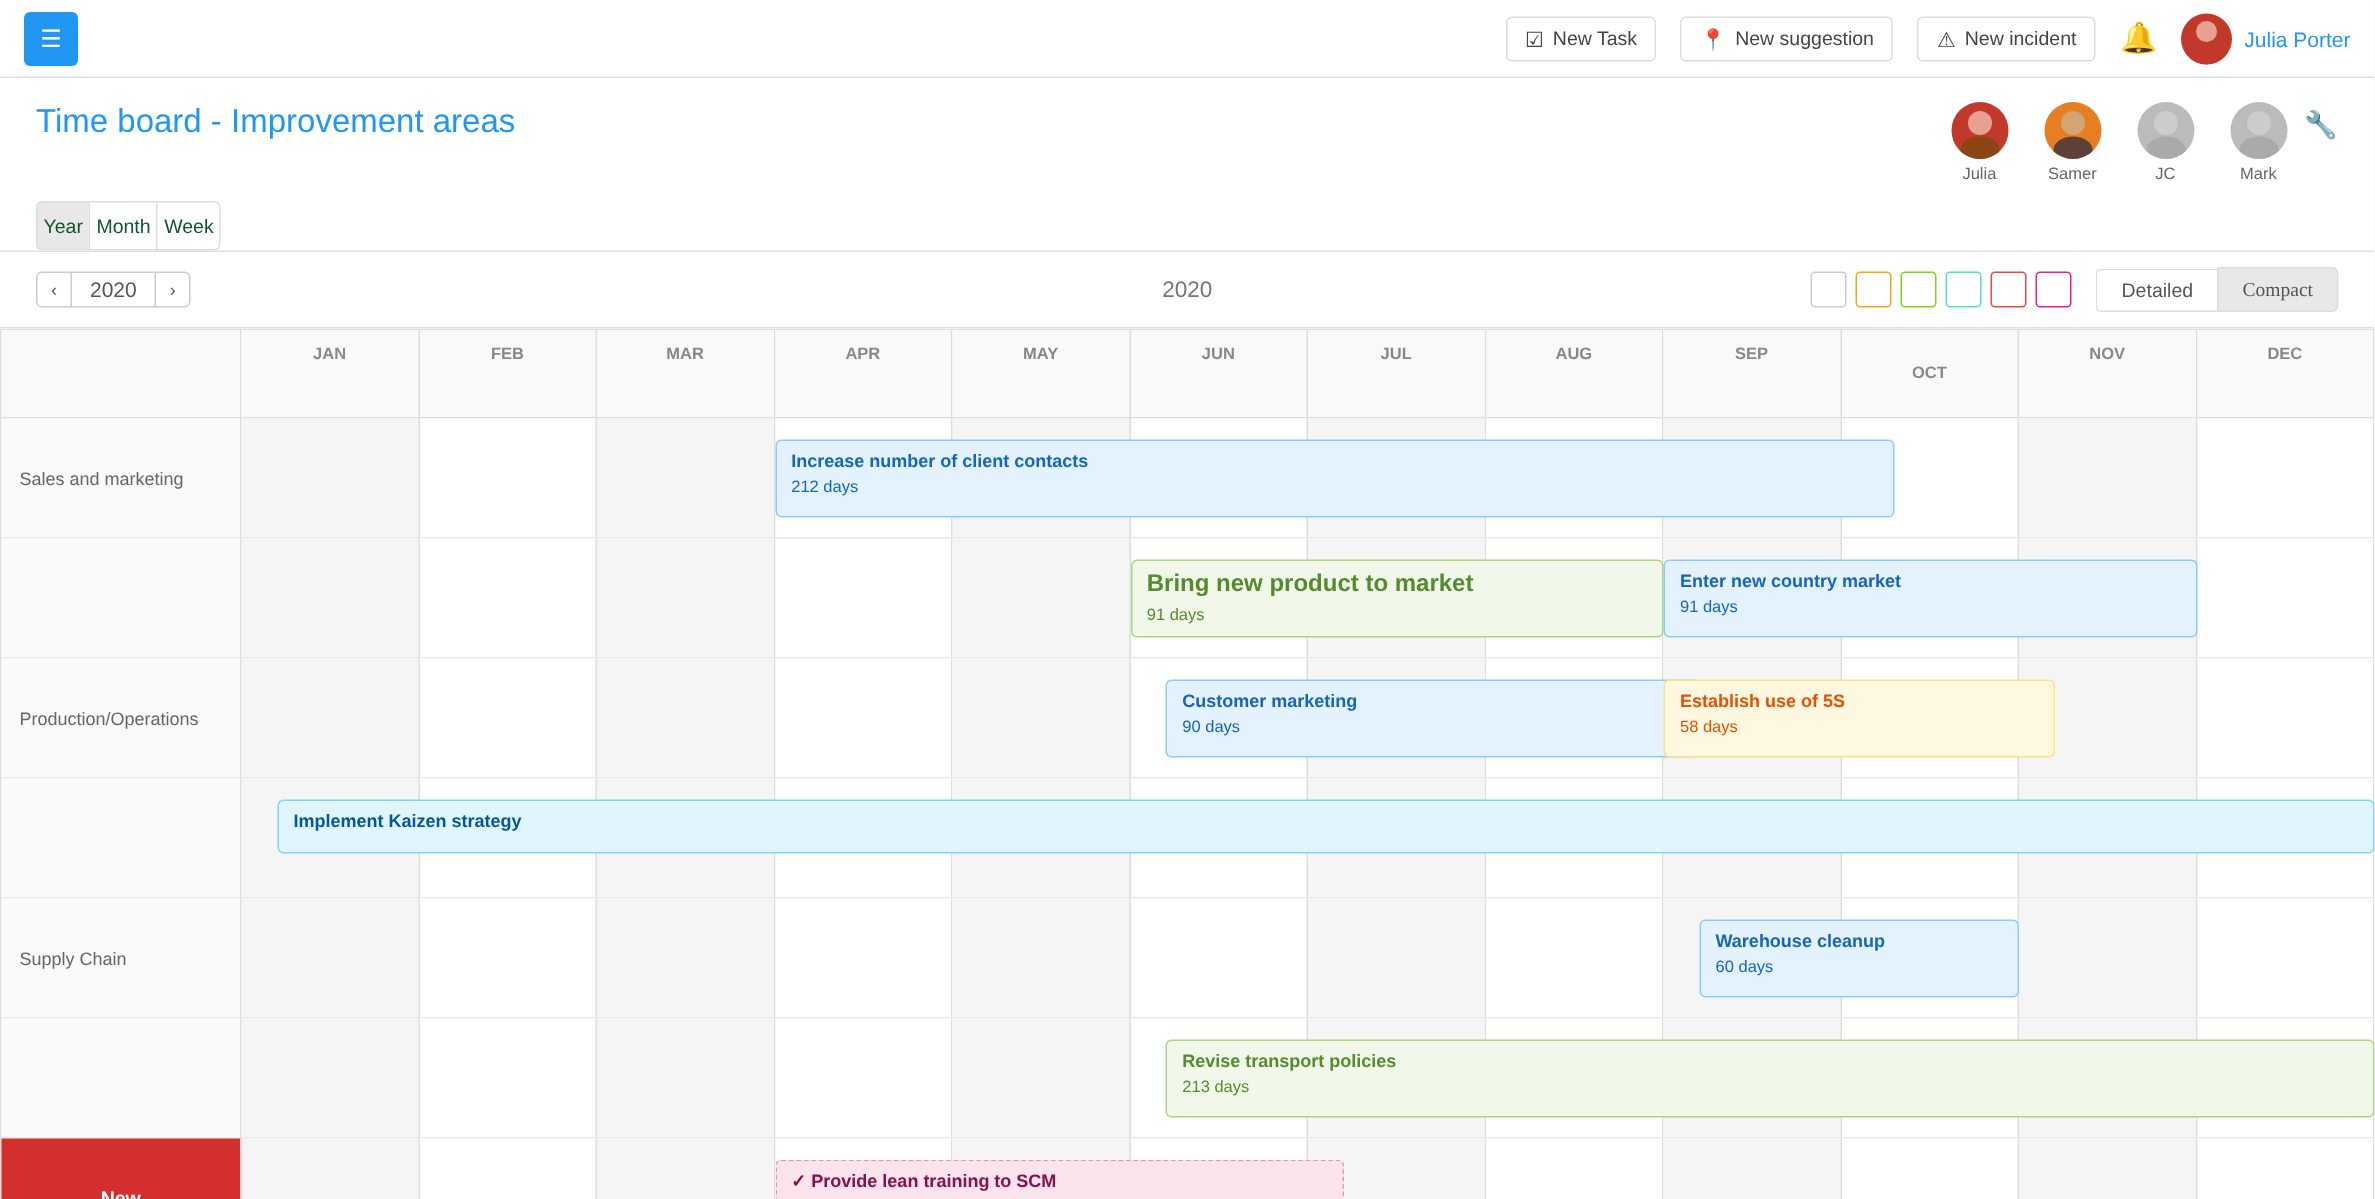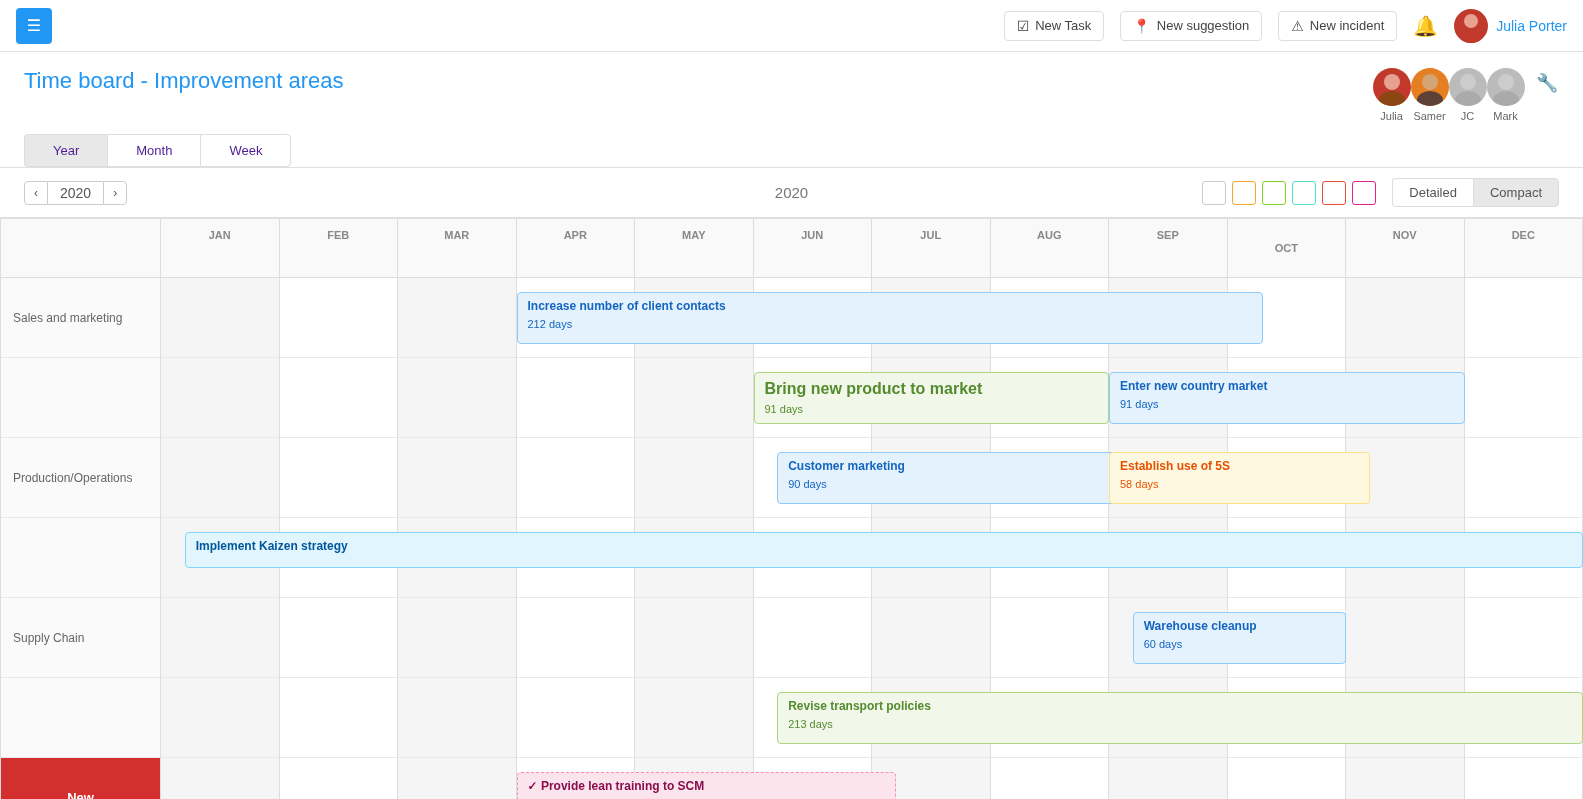--- a/index.html
+++ b/index.html
@@ -44,37 +44,37 @@
       background: #fff;
       padding: 16px 24px 0 24px;
       border-bottom: 1px solid #e0e0e0;
     }
     .page-header-top {
       display: flex; align-items: flex-start; justify-content: space-between;
       margin-bottom: 12px;
     }
     .page-title { font-size: 22px; font-weight: 300; color: #333; }
     .page-title span { color: #2196f3; font-weight: 400; }
-    .header-avatars { display: flex; gap: 0; }
+    .header-avatars { display: flex; gap: 24px; }
     .header-avatar-group { display: flex; flex-direction: column; align-items: center; gap: 4px; }
     .header-avatar {
       width: 38px; height: 38px; border-radius: 50%; background: #ccc;
       display: flex; align-items: center; justify-content: center;
       overflow: hidden; cursor: pointer;
     }
     .wrench-icon { color: #2196f3; font-size: 18px; cursor: pointer; margin-left: 8px; margin-top: 4px; }
 
     
     .view-controls {
       display: flex; align-items: center; gap: 0;
       padding-bottom: 0;
     }
     .view-tab {
-      padding: 8px 28px; border: 1px solid #ddd; background: #fff;
-      cursor: pointer; font-size: 13px; color: #4c1d95;
+      padding: 8px 4px; border: 1px solid #ddd; background: #fff;
+      cursor: pointer; font-size: 13px; color: #14532d;
       border-right: none;
     }
     .view-tab:first-child { border-radius: 4px 0 0 4px; }
     .view-tab:last-child { border-radius: 0 4px 4px 0; border-right: 1px solid #ddd; }
     .view-tab.active { background: #e8e8e8; font-weight: 500; }
 
     
     .calendar-toolbar {
       background: #fff;
       border-bottom: 1px solid #e0e0e0;
@@ -100,21 +100,21 @@
     .color-filter-box.green { background: #fff; border-color: #7ed321; }
     .color-filter-box.cyan { background: #fff; border-color: #50e3c2; }
     .color-filter-box.red { background: #fff; border-color: #e74c3c; }
     .color-filter-box.pink { background: #fff; border-color: #e91e8c; }
     .detail-btns { display: flex; align-items: center; gap: 0; }
     .detail-btn {
       padding: 6px 16px; border: 1px solid #ddd; background: #fff;
       cursor: pointer; font-size: 13px; color: #555;
     }
     .detail-btn:first-child { border-radius: 4px 0 0 4px; border-right: none; }
-    .detail-btn:last-child { border-radius: 0 4px 4px 0; }
+    .detail-btn:last-child { border-radius: 0 4px 4px 0; font-family: Liberation Serif, serif; }
     .detail-btn.active { background: #e8e8e8; font-weight: 500; }
 
     
     .tl-wrapper {
       overflow-x: auto;
       background: #fff;
     }
   </style>
 </head>
 <body>

